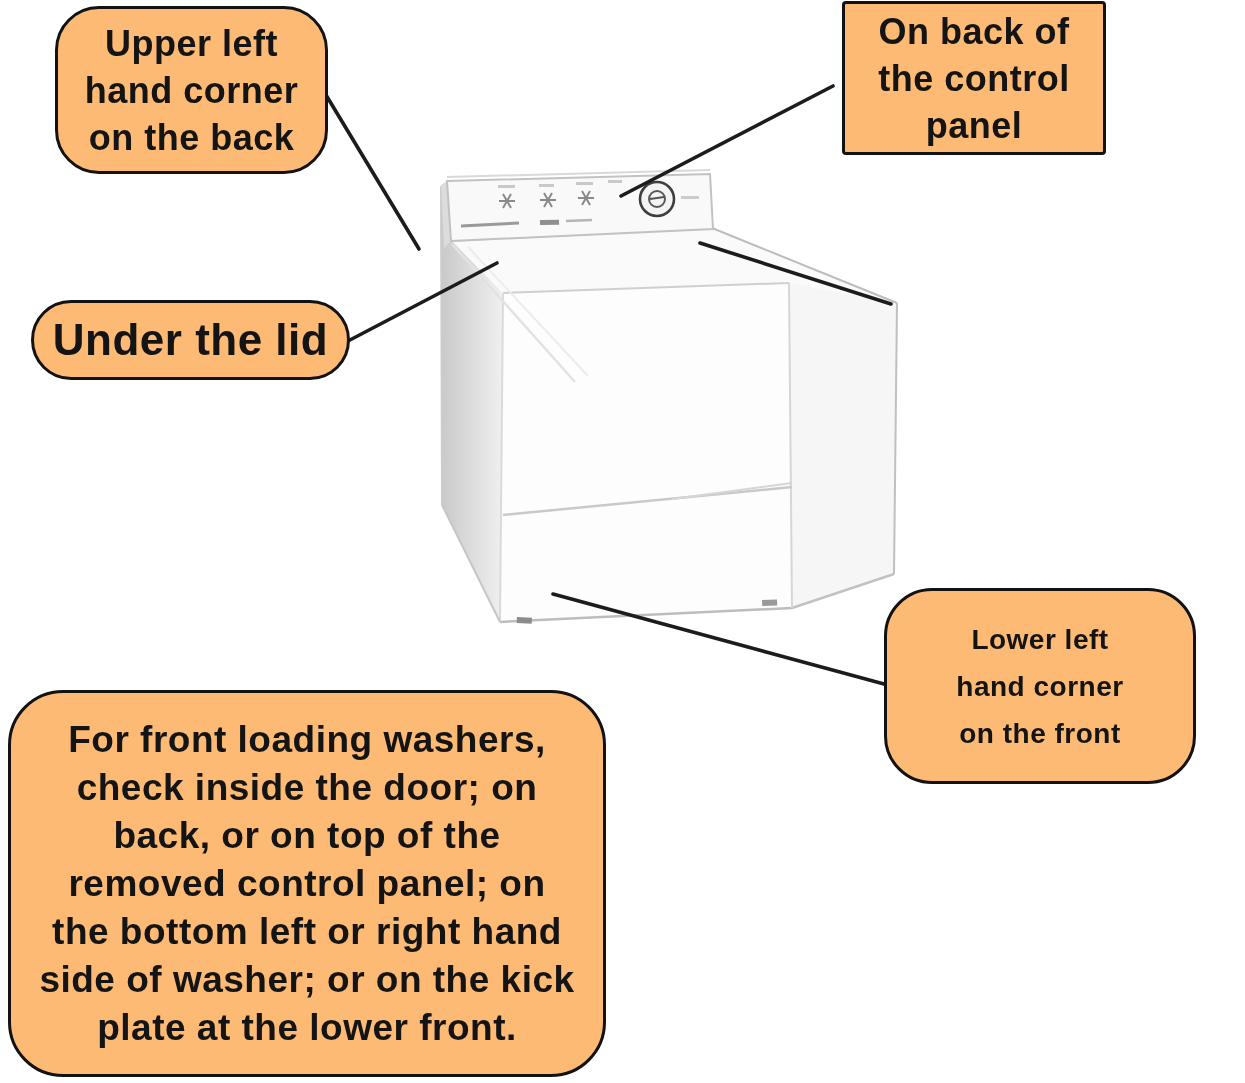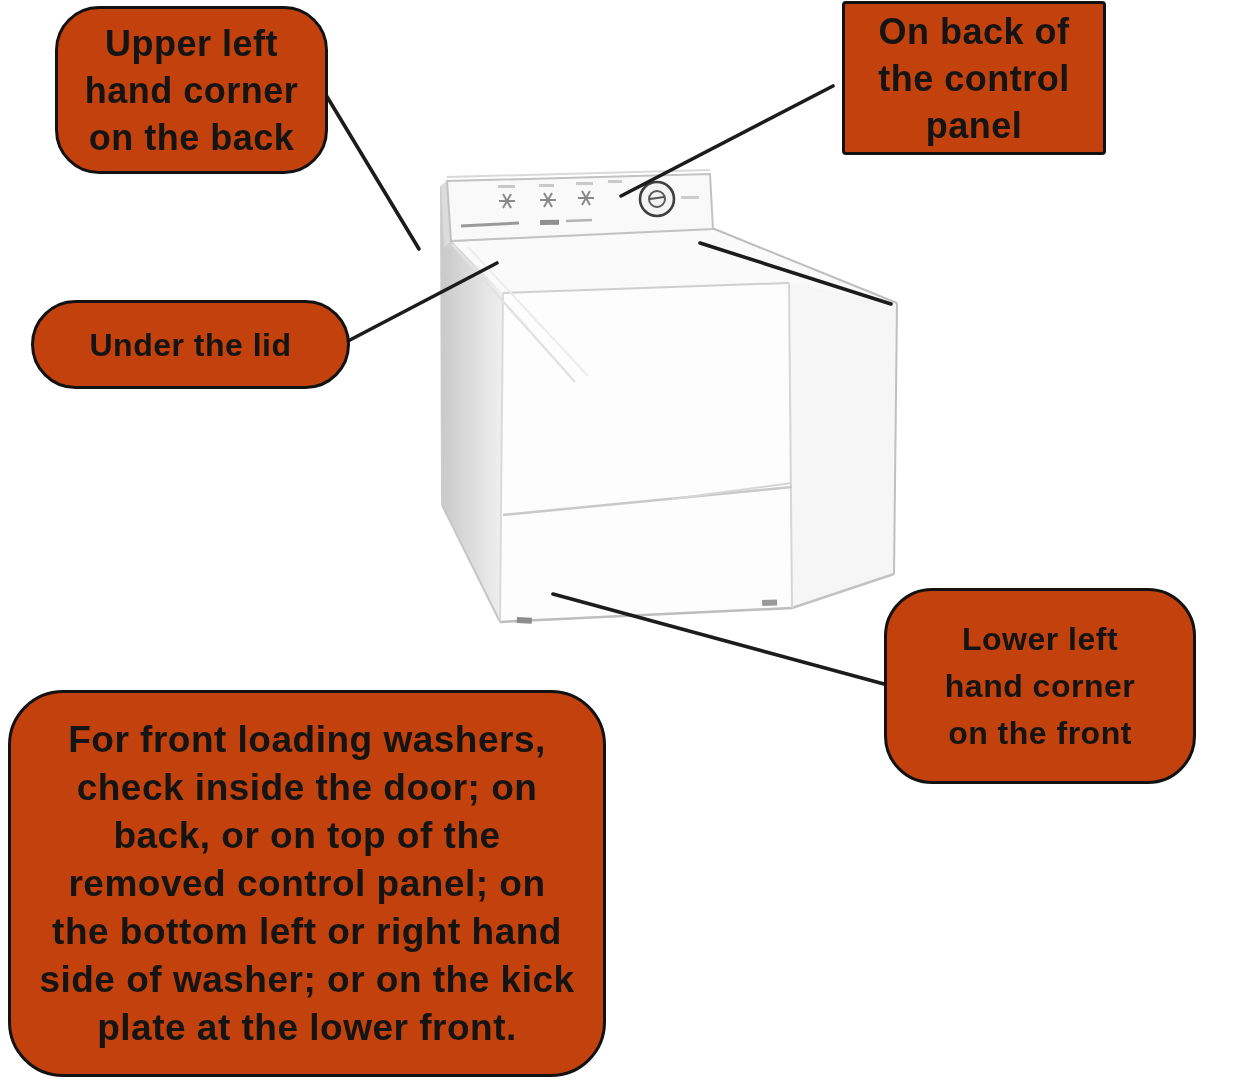--- a/index.html
+++ b/index.html
@@ -12,36 +12,36 @@
     font-family: "Liberation Sans", sans-serif;
   }
   #washer-svg {
     position: absolute;
     left: 0; top: 0;
     width: 1245px; height: 1083px;
   }
   .callout {
     position: absolute;
     box-sizing: border-box;
-    background: #c2410c;
+    background: #fdba74;
     border: 3.5px solid #121212;
     color: #141414;
     font-weight: bold;
     display: flex;
     align-items: center;
     justify-content: center;
     text-align: center;
     white-space: pre-line;
     letter-spacing: 0.5px;
   }
   #b-upper-left   { left: 55px;  top: 6px;   width: 273px; height: 168px; border-radius: 44px; font-size: 36px; line-height: 47px; }
   #b-panel-back   { left: 842px; top: 1px;   width: 264px; height: 154px; border-radius: 4px; font-size: 36px; line-height: 47px; }
-  #b-under-lid    { left: 31px;  top: 300px; width: 319px; height: 89px;  border-radius: 45px; font-size: 32px; line-height: 44px; }
+  #b-under-lid    { left: 31px;  top: 300px; width: 319px; height: 80px;  border-radius: 45px; font-size: 44px; line-height: 44px; }
   #b-right-back   { left: 891px; top: 206px; width: 350px; height: 195px; border-radius: 48px; font-size: 36px; line-height: 47px; }
-  #b-lower-left   { left: 884px; top: 588px; width: 312px; height: 196px; border-radius: 48px; font-size: 32px; line-height: 47px; }
+  #b-lower-left   { left: 884px; top: 588px; width: 312px; height: 196px; border-radius: 48px; font-size: 28px; line-height: 47px; }
   #b-front-loader { left: 8px;   top: 690px; width: 598px; height: 387px; border-radius: 55px; font-size: 37px; line-height: 48px; padding: 4px 22px; }
 </style>
 </head>
 <body>
 
 <div id="stage">
 
   <svg id="washer-svg" viewBox="0 0 1245 1083" xmlns="http://www.w3.org/2000/svg">
     <defs>
       <linearGradient id="leftSideGrad" x1="0" y1="0" x2="1" y2="0">

